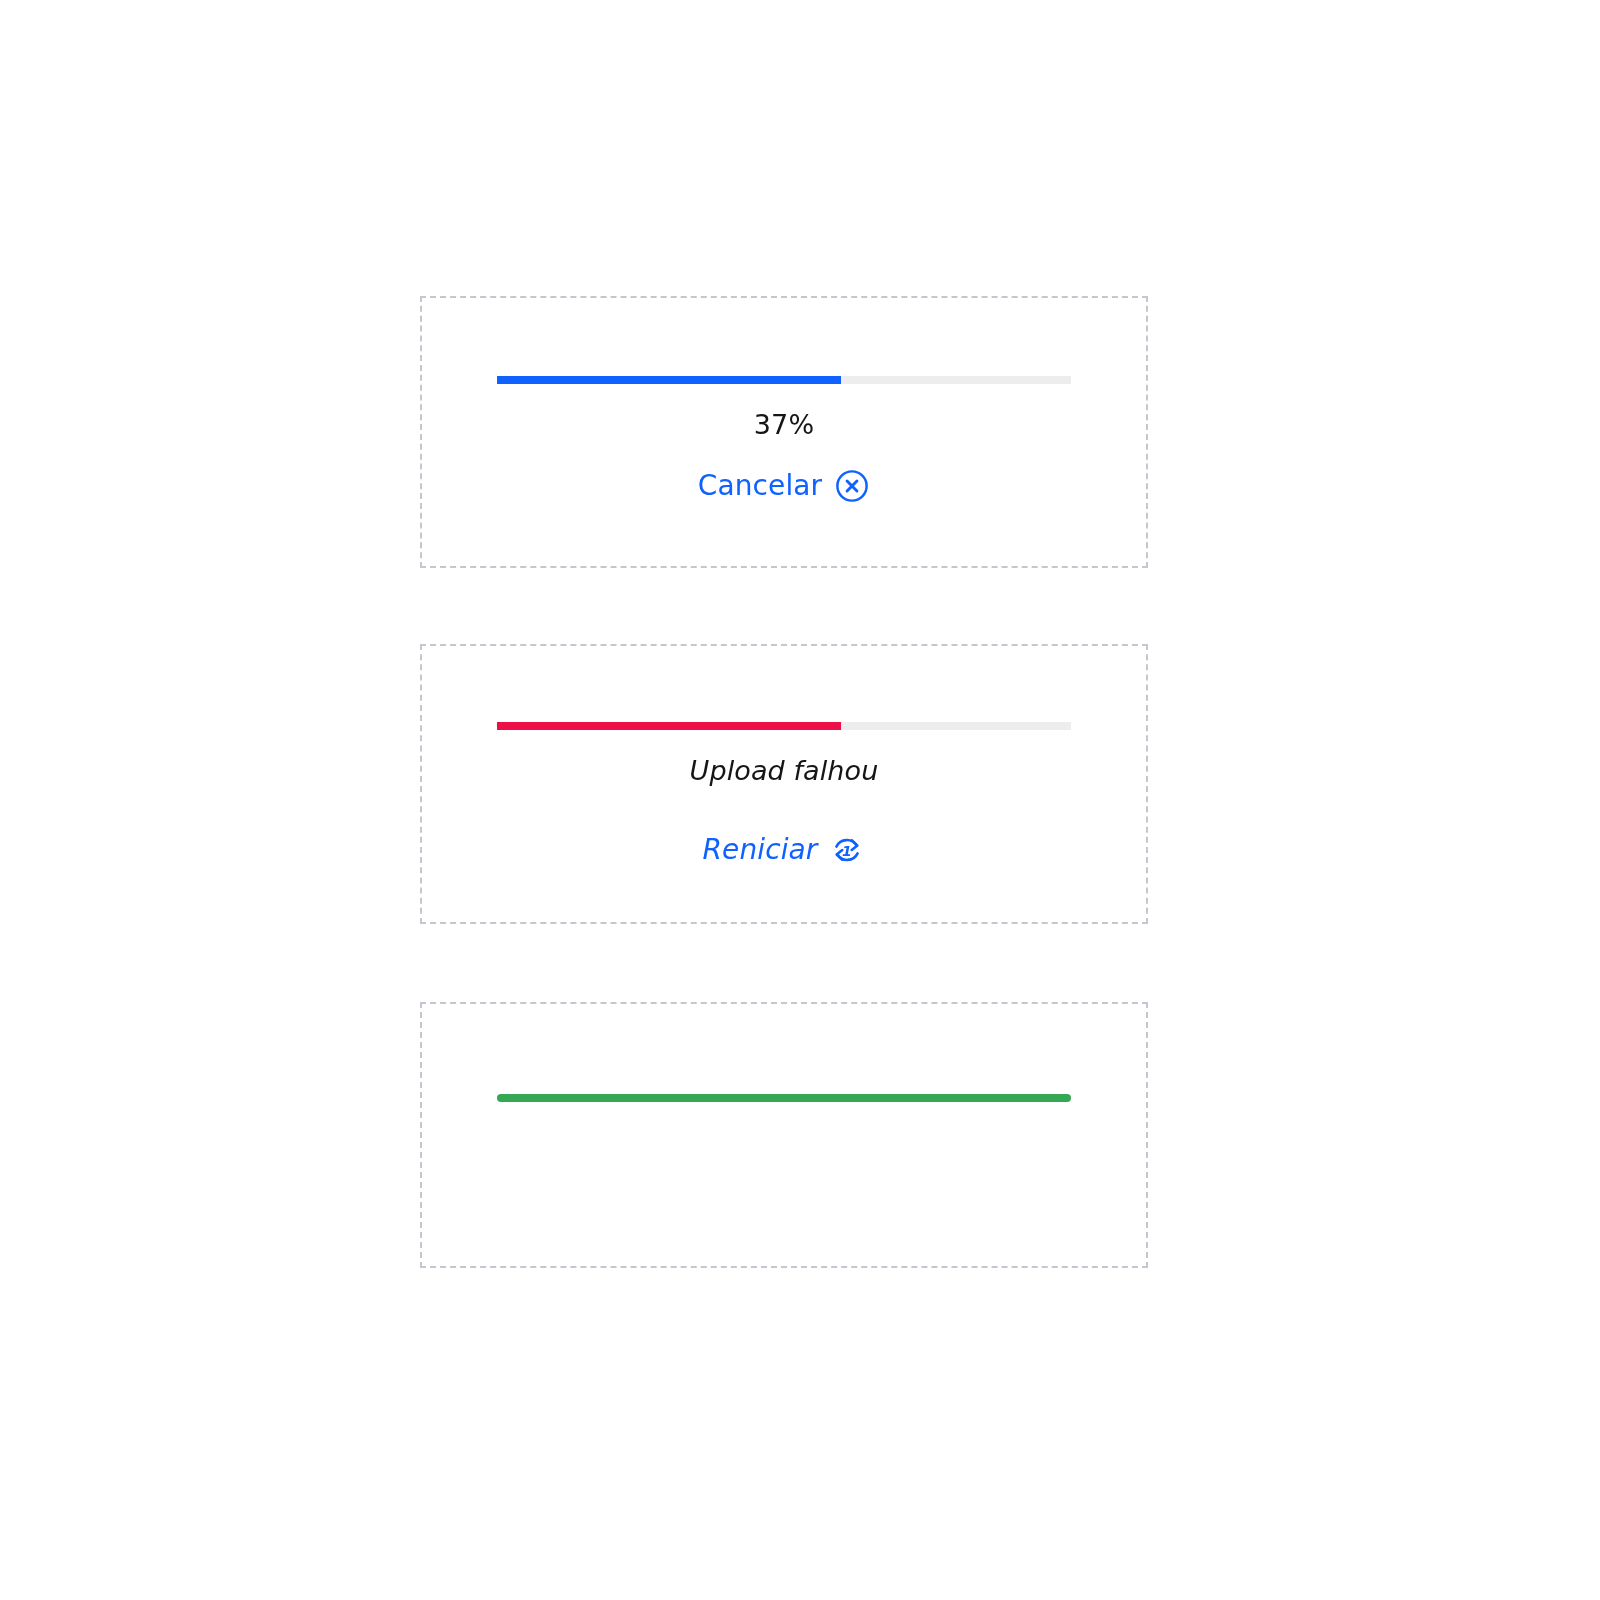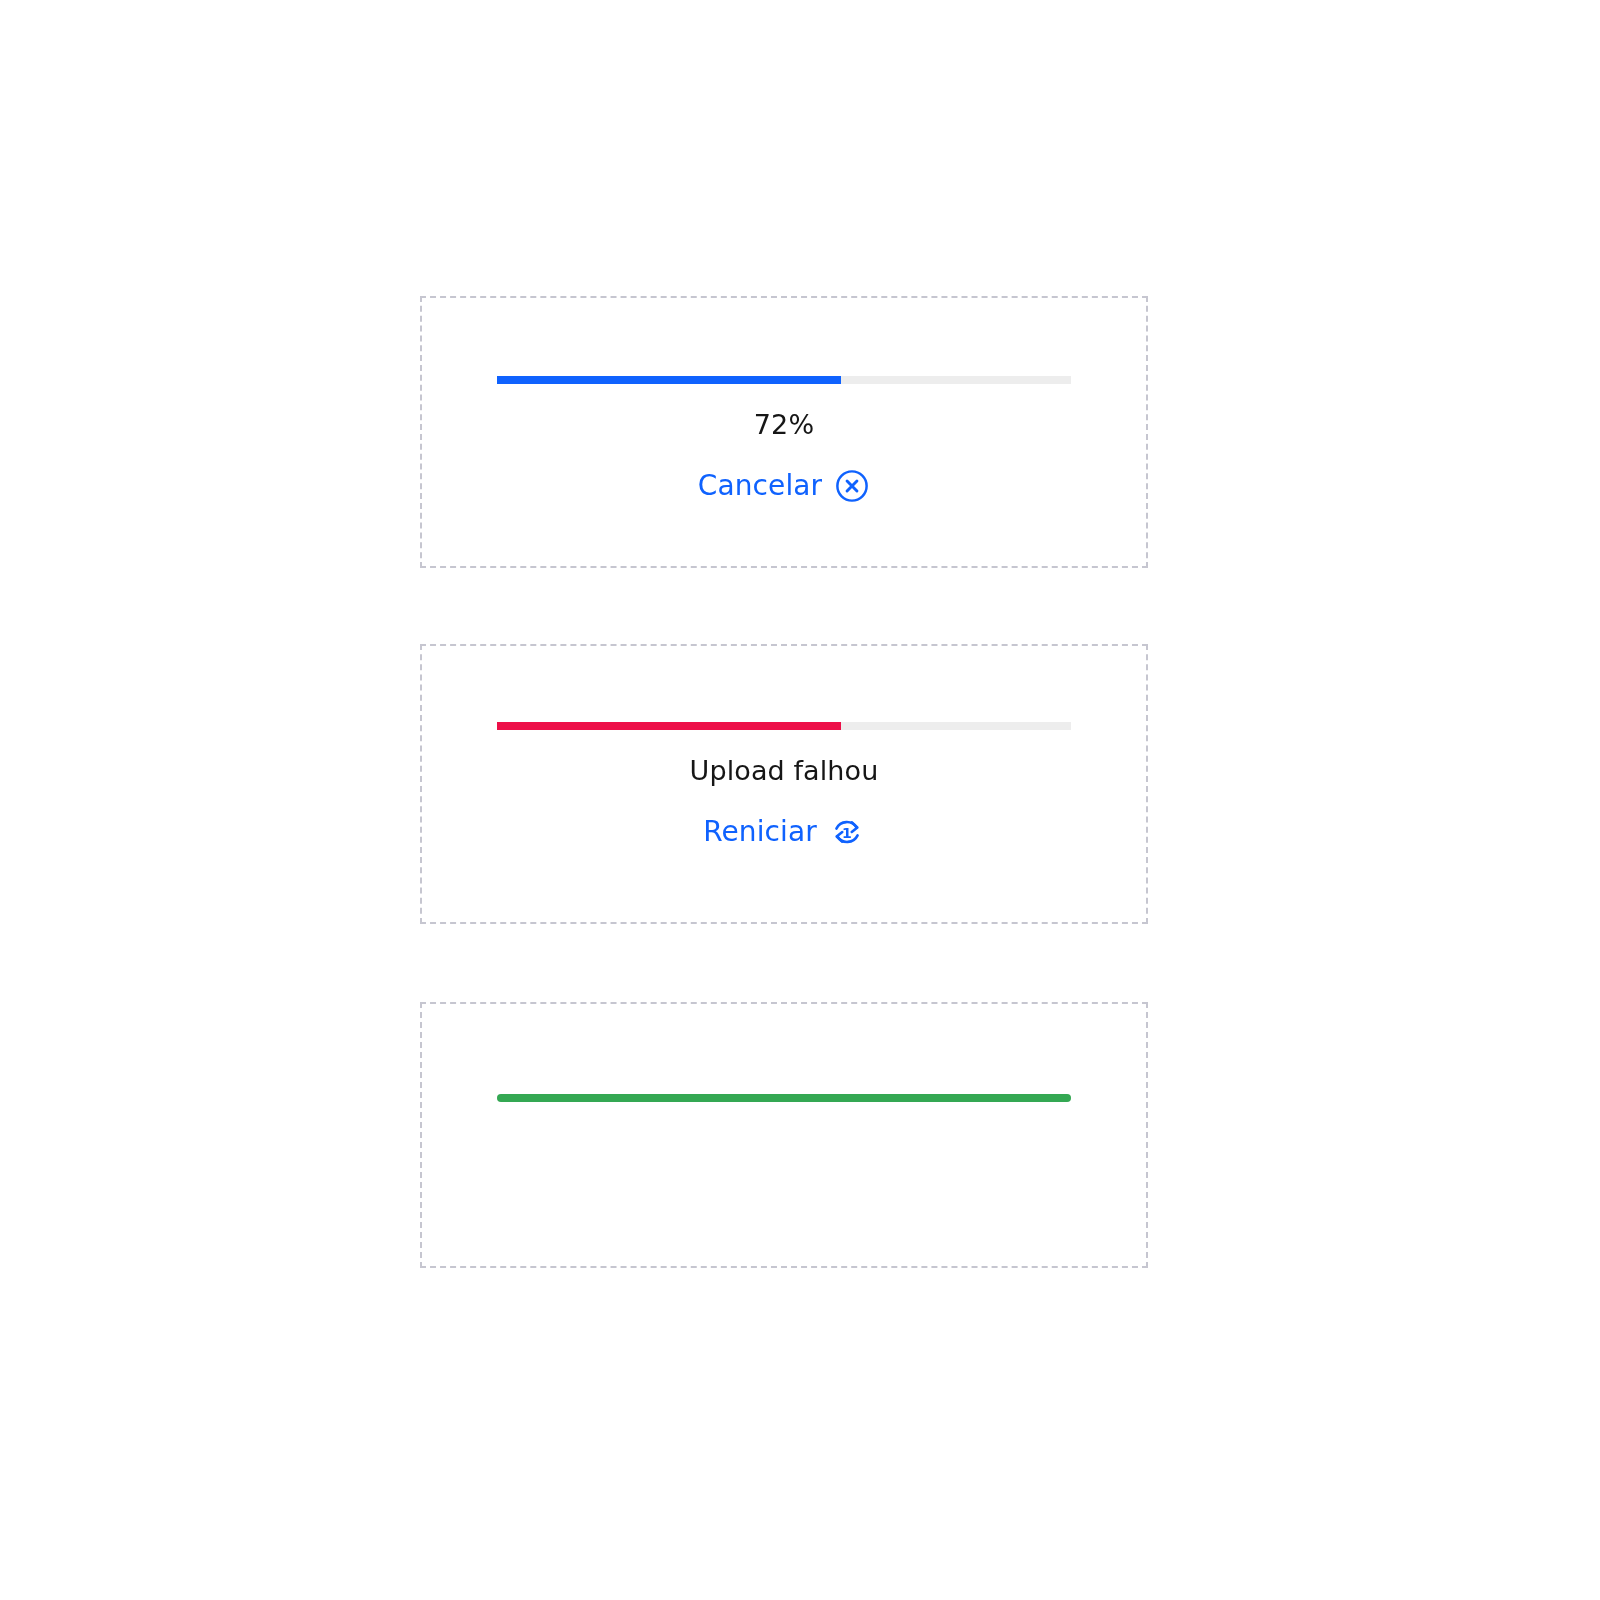--- a/index.html
+++ b/index.html
@@ -123,47 +123,47 @@
 
   <div class="panel" id="panel-uploading" style="left:420px; top:296px; width:728px; height:272px;">
     <div class="panel-inner">
 
       <div class="progress-wrap" style="top:78px;">
         <div class="progress-track" id="track-1" style="background: rgb(237, 237, 237);">
           <div class="progress-fill" id="fill-1" style="background: rgb(15, 98, 254); width: 60%;"></div>
         </div>
       </div>
 
-      <div class="status-caption" style="top:110px;">72%</div>
+      <div class="status-caption" style="top:110px;">37%</div>
 
       <div class="action-row" style="top:170px;">
         <a class="action-link" href="#">Cancelar</a>
         <span class="action-icon">
           <svg viewBox="0 0 32 32" fill="none" aria-hidden="true">
             <circle cx="16" cy="16" r="13" stroke="currentColor" stroke-width="2.2"></circle>
             <path d="M11.6 11.6 L20.4 20.4 M20.4 11.6 L11.6 20.4" stroke="currentColor" stroke-width="2.6" stroke-linecap="round"></path>
           </svg>
         </span>
       </div>
 
     </div>
   </div>
 
-  <div class="panel" id="panel-failed" style="left:420px; top:644px; width:728px; height:280px;">
+  <div class="panel" id="panel-failed" style="left:420px; top:644px; width:728px; height:280px;font-style:italic;">
     <div class="panel-inner">
 
       <div class="progress-wrap" style="top:76px;">
         <div class="progress-track" id="track-2" style="background: rgb(237, 237, 237);">
           <div class="progress-fill" id="fill-2" style="background: rgb(237, 15, 72); width: 60%;"></div>
         </div>
       </div>
 
       <div class="status-caption" style="top:108px;">Upload falhou</div>
 
-      <div class="action-row" style="top:168px;">
+      <div class="action-row" style="top:186px;">
         <a class="action-link" href="#">Reniciar</a>
         <span class="action-icon">
           <svg viewBox="0 0 32 32" fill="none" aria-hidden="true">
             <path d="M24.6 12.2 A10.2 10.2 0 0 0 6.6 13.0" stroke="currentColor" stroke-width="2.3" stroke-linecap="round"></path>
             <path d="M7.4 19.8 A10.2 10.2 0 0 0 25.4 19.0" stroke="currentColor" stroke-width="2.3" stroke-linecap="round"></path>
             <path d="M20.2 7.4 L25.2 12.0 L20.2 16.0" stroke="currentColor" stroke-width="2.3" stroke-linecap="round" stroke-linejoin="round"></path>
             <path d="M11.8 24.6 L6.8 20.0 L11.8 16.0" stroke="currentColor" stroke-width="2.3" stroke-linecap="round" stroke-linejoin="round"></path>
             <text x="16" y="21.3" text-anchor="middle" font-family="'DejaVu Sans','Liberation Sans',sans-serif" font-size="12.5" font-weight="700" fill="currentColor">1</text>
           </svg>
         </span>

